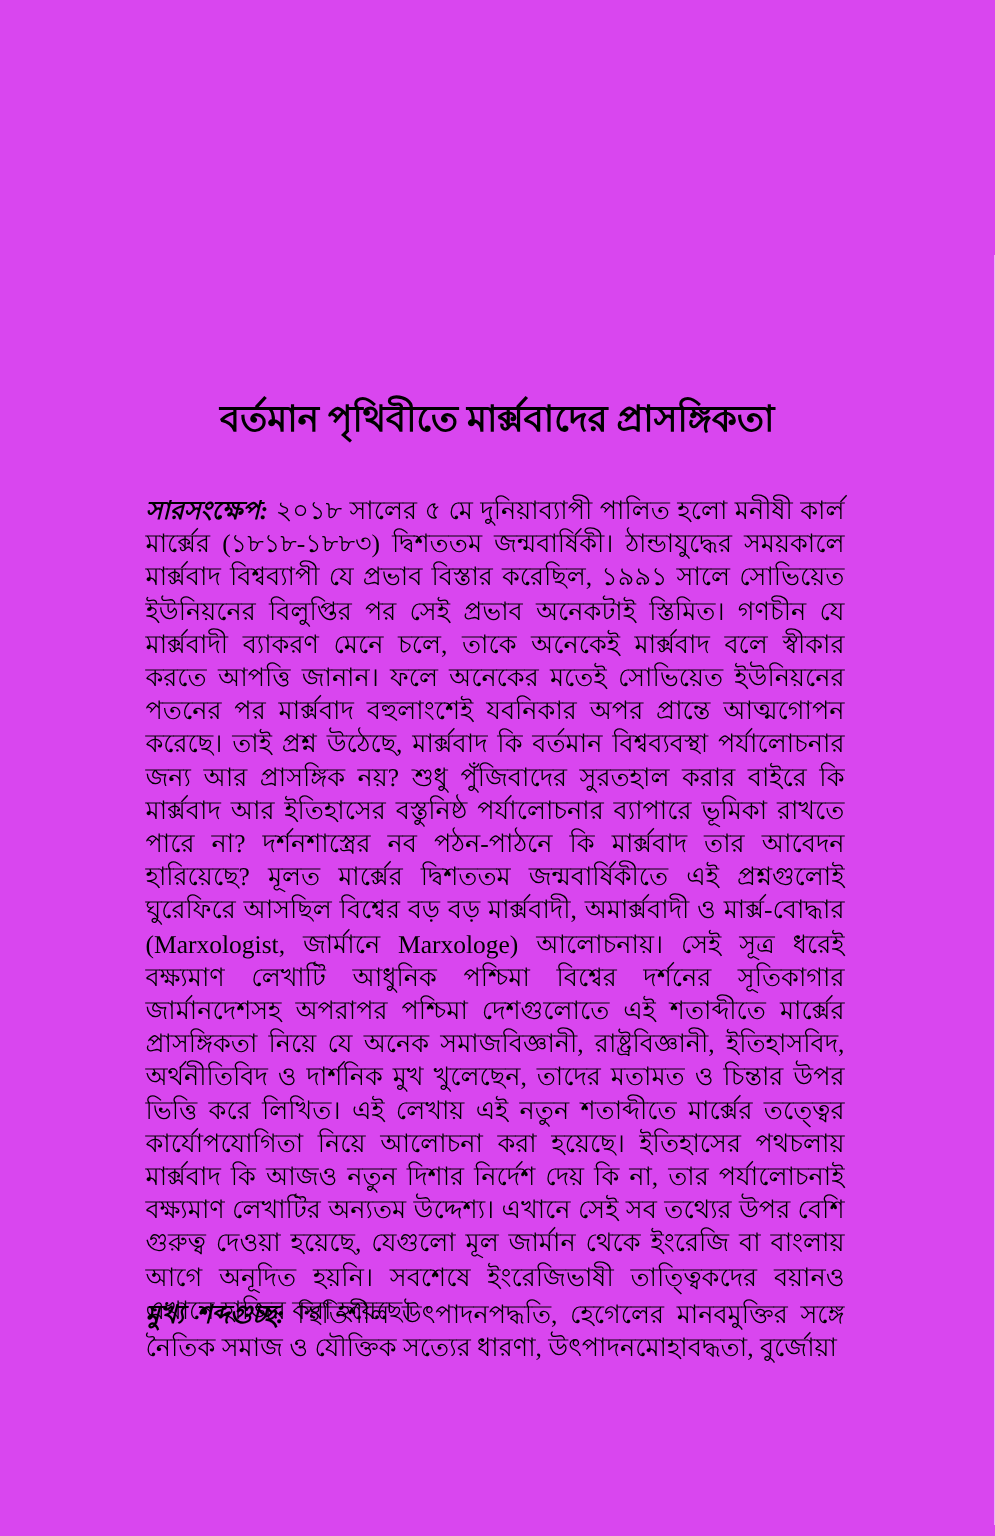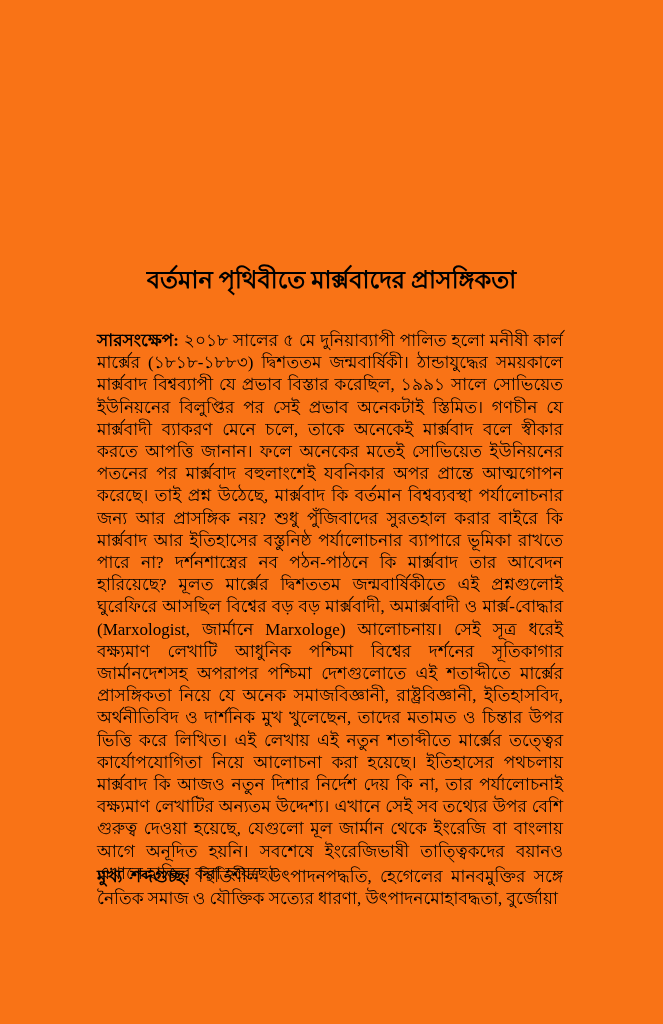--- a/index.html
+++ b/index.html
@@ -4,21 +4,21 @@
 <style>
   html, body {
     margin: 0;
     padding: 0;
     background: #ffffff;
   }
   .page {
     position: relative;
     width: 663px;
     height: 1024px;
-    background: #f97316;
+    background: #d946ef;
     color: #000000;
     font-family: "Liberation Serif", "DejaVu Serif", serif;
     overflow: hidden;
   }
   .article-title {
     position: absolute;
     top: 264px;
     left: 40px;
     right: 40px;
     margin: 0;
@@ -32,21 +32,21 @@
     left: 97px;
     width: 466px;
     margin: 0;
     font-size: 17px;
     line-height: 22.2px;
     text-align: justify;
     text-justify: inter-word;
   }
   .abstract-para { top: 330px; }
   .keywords-para { top: 866px; }
-  .para-label { font-weight: 700; }
+  .para-label { font-weight: 700; font-style: italic; }
   .page-footer {
     position: absolute;
     top: 934px;
     left: 97px;
     width: 466px;
     text-align: right;
     font-size: 16px;
     line-height: 22px;
   }
 </style>

